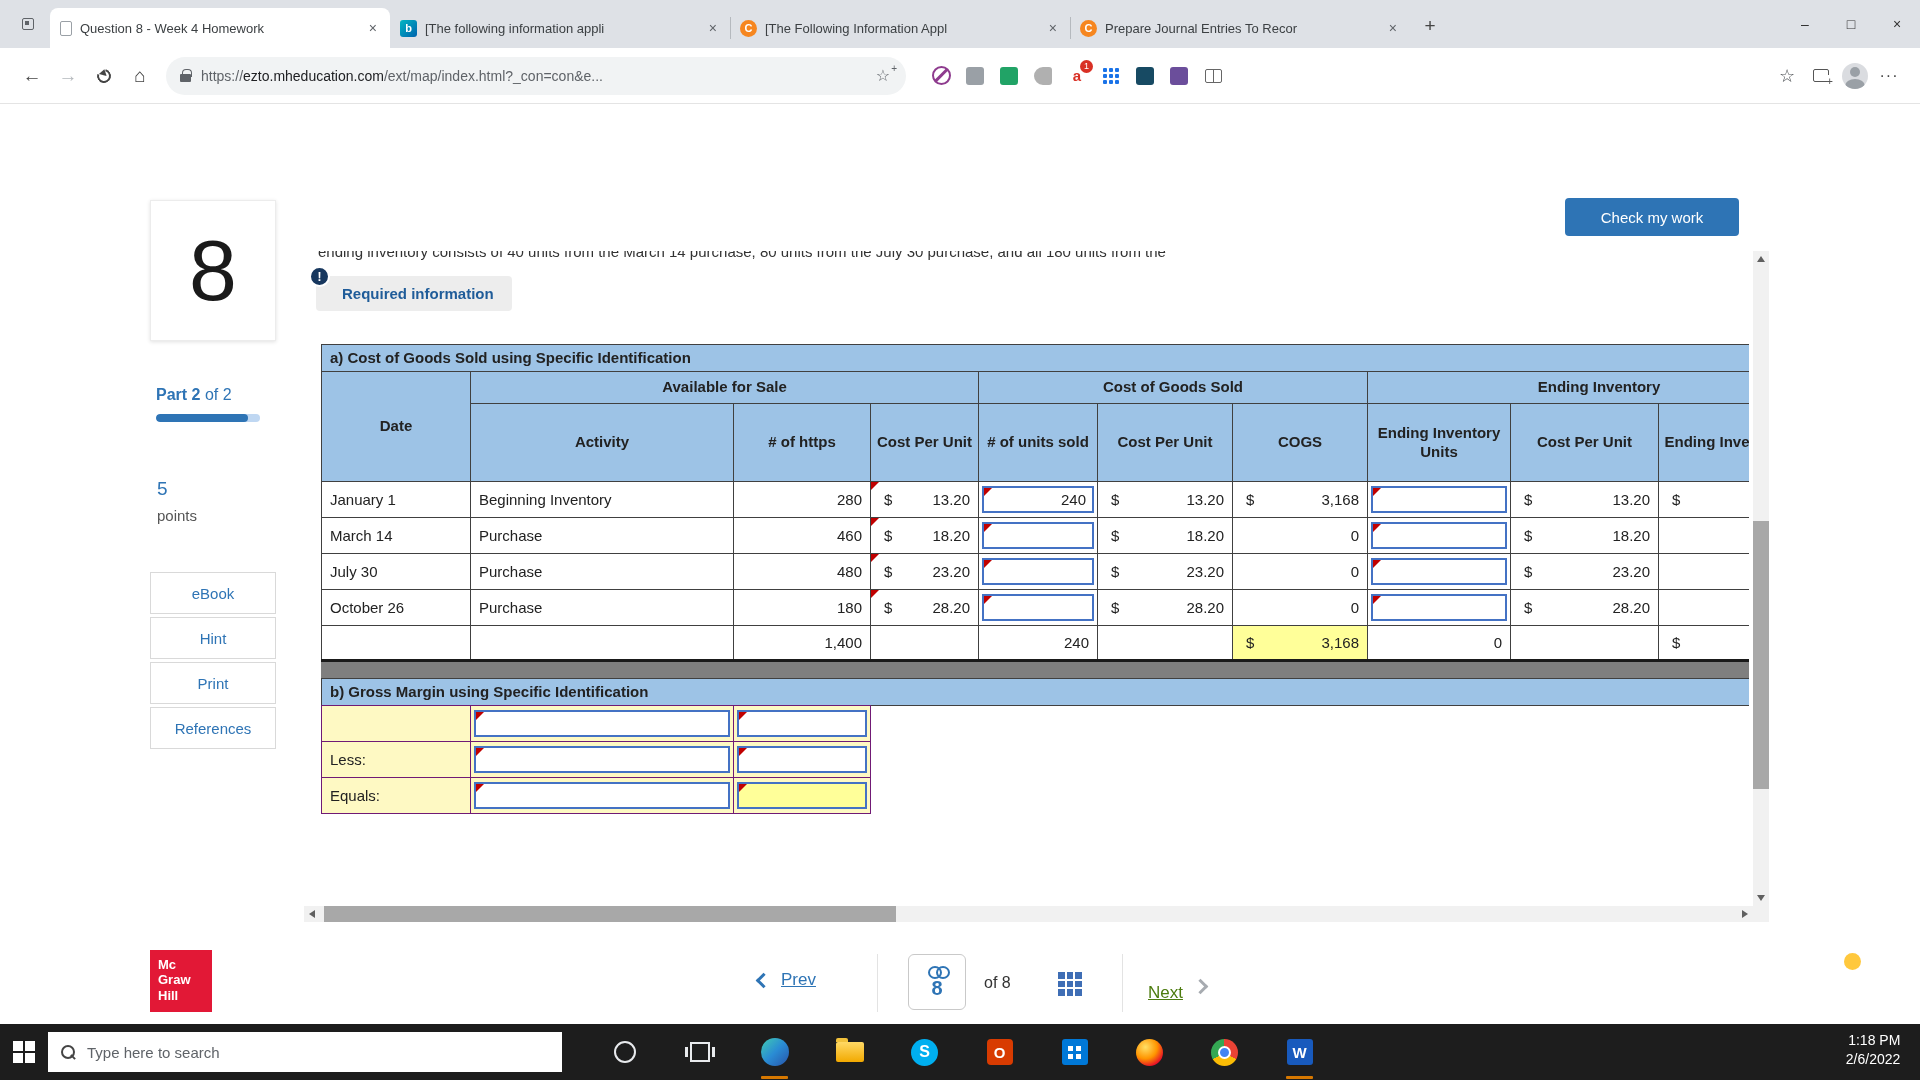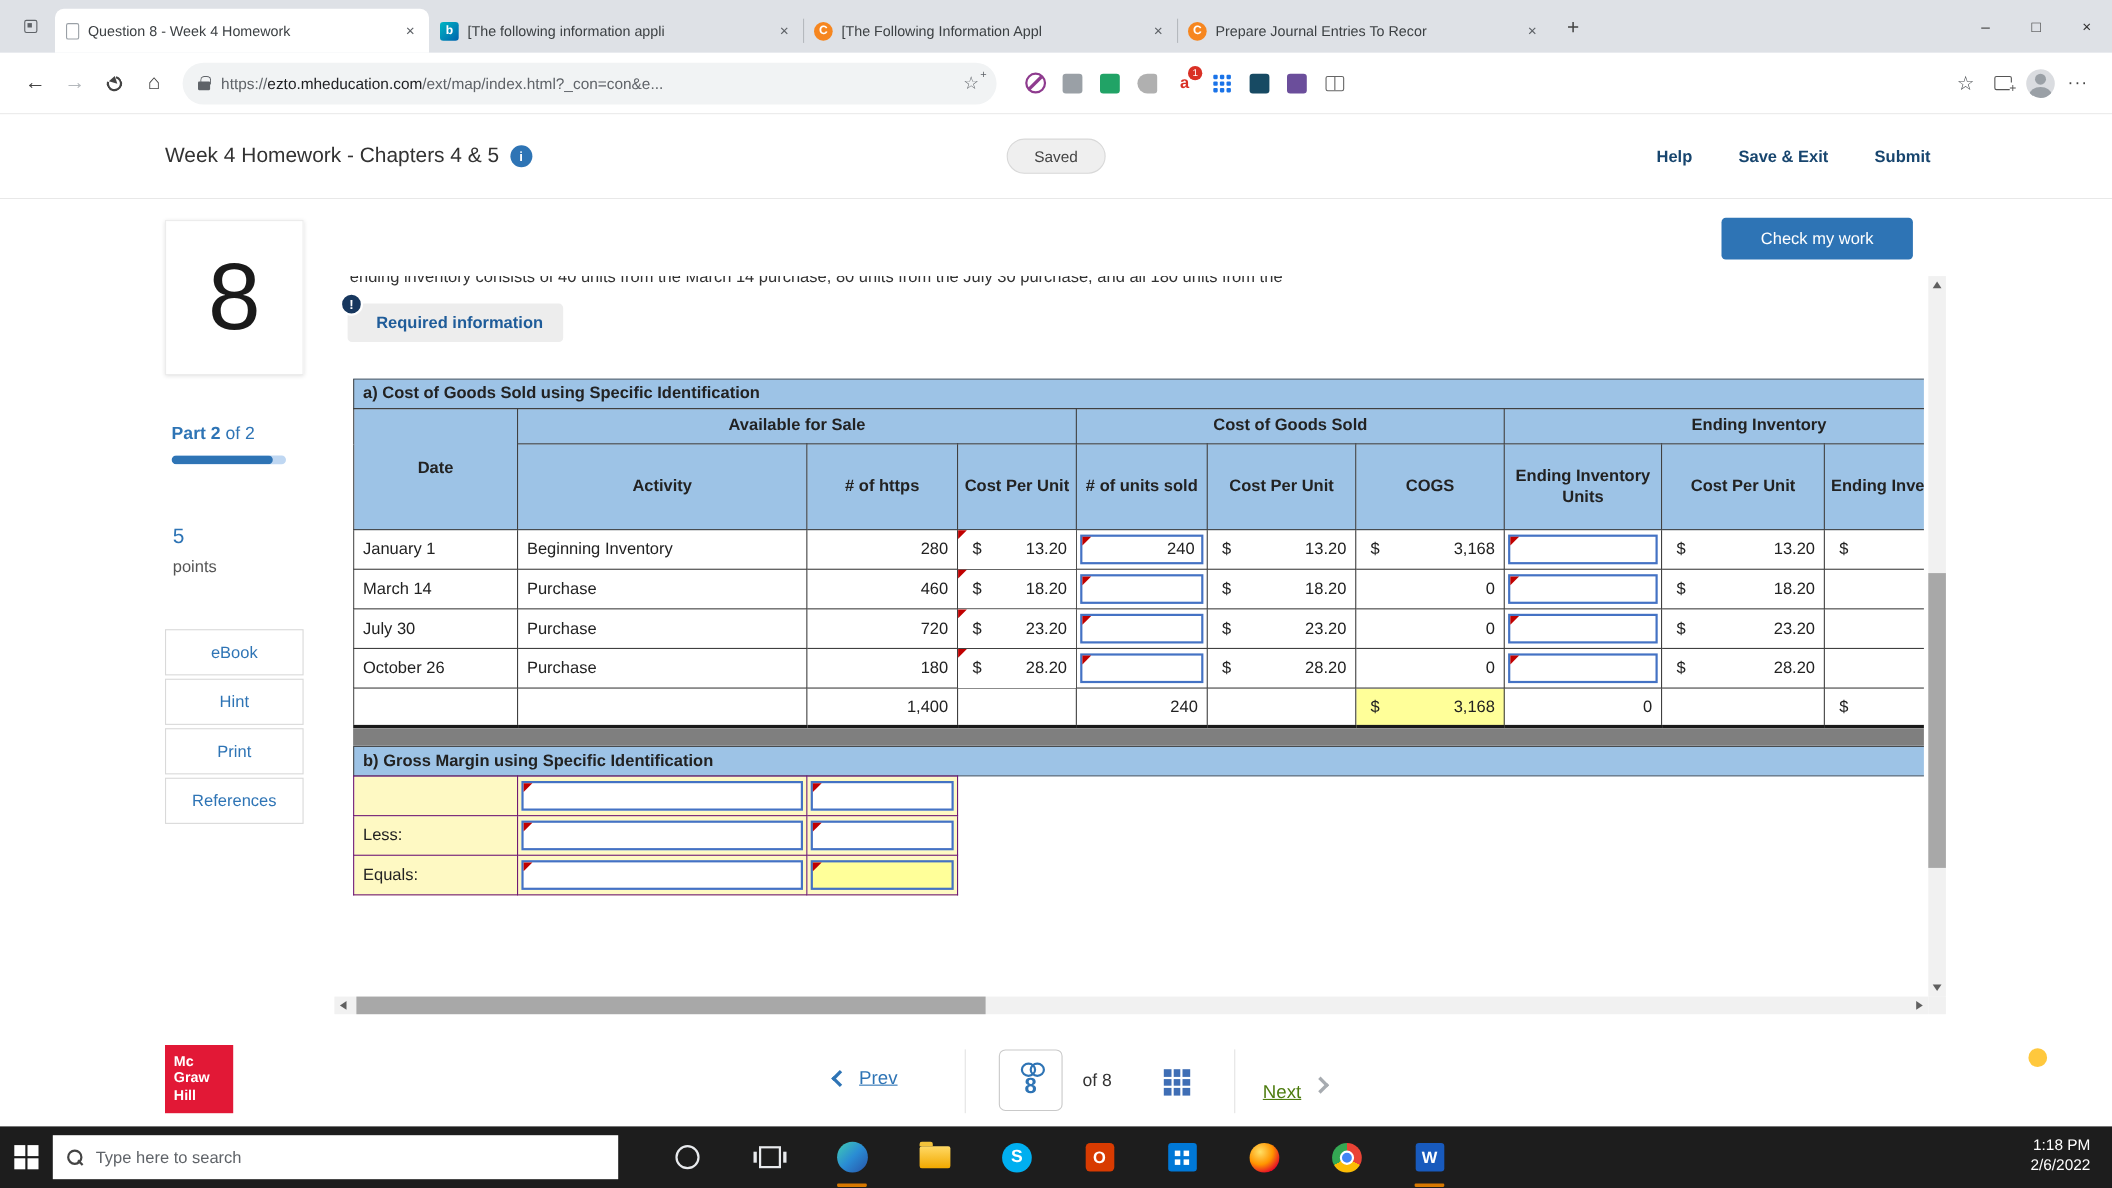--- a/index.html
+++ b/index.html
@@ -309,32 +309,20 @@
       <span class="tbico">
           <span class="coll"></span>
         </span>
       <span class="tbico">
           <span class="avatar"></span>
         </span>
       <span class="tbico dots">···</span>
     </div>
   </div>
 
-  <div class="appheader">
-    <div class="htitle">
-      <span>Week 4 Homework - Chapters 4 &amp; 5</span>
-      <span class="info">i</span>
-    </div>
-    <div class="saved">Saved</div>
-    <div class="hlinks">
-      <span class="hlink">Help</span>
-      <span class="hlink">Save &amp; Exit</span>
-      <span class="hlink">Submit</span>
-    </div>
-  </div>
 
   <div class="content">
 
     <div class="qbox">8</div>
     <div class="part"><b>Part 2</b><span> of 2</span></div>
     <div class="pbar">
         <span></span>
       </div>
     <div class="ptsnum">5</div>
     <div class="ptslbl">points</div>
@@ -473,21 +461,21 @@
                 <td>
                     <div class="mw">
                       <span></span>
                       <span></span>
                     </div>
                   </td>
               </tr>
               <tr>
                 <td class="cl">July 30</td>
                 <td class="cl">Purchase</td>
-                <td class="num">720</td>
+                <td class="num">480</td>
                 <td class="tri">
                     <div class="mw">
                       <span>$</span>
                       <span>23.20</span>
                     </div>
                   </td>
                 <td class="boxcell">
                     <div class="ibox tri"></div>
                   </td>
                 <td>

